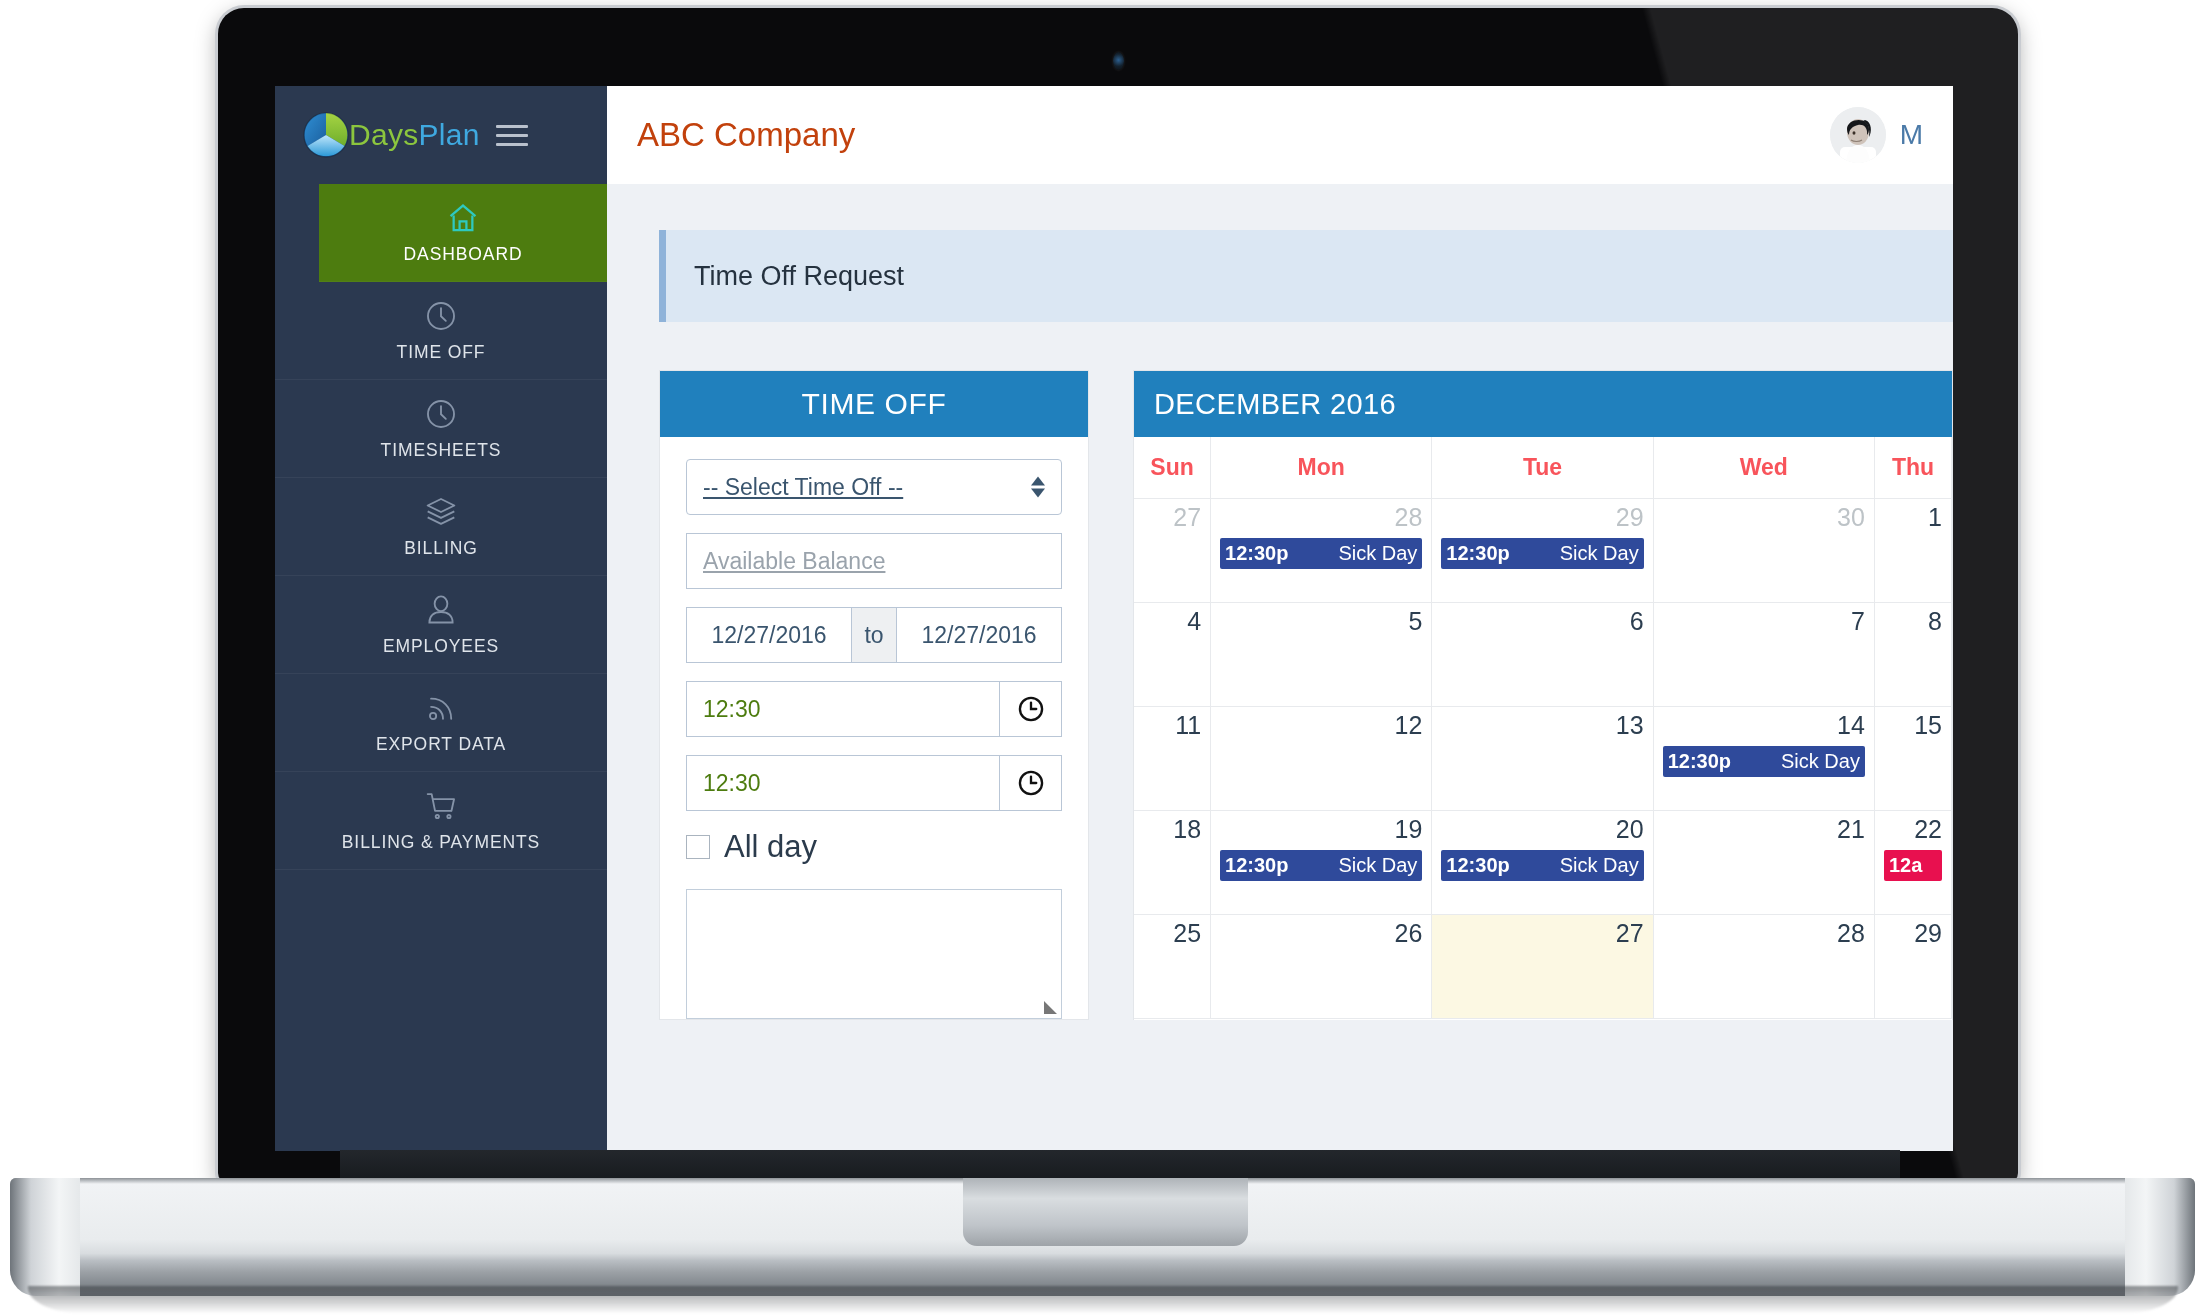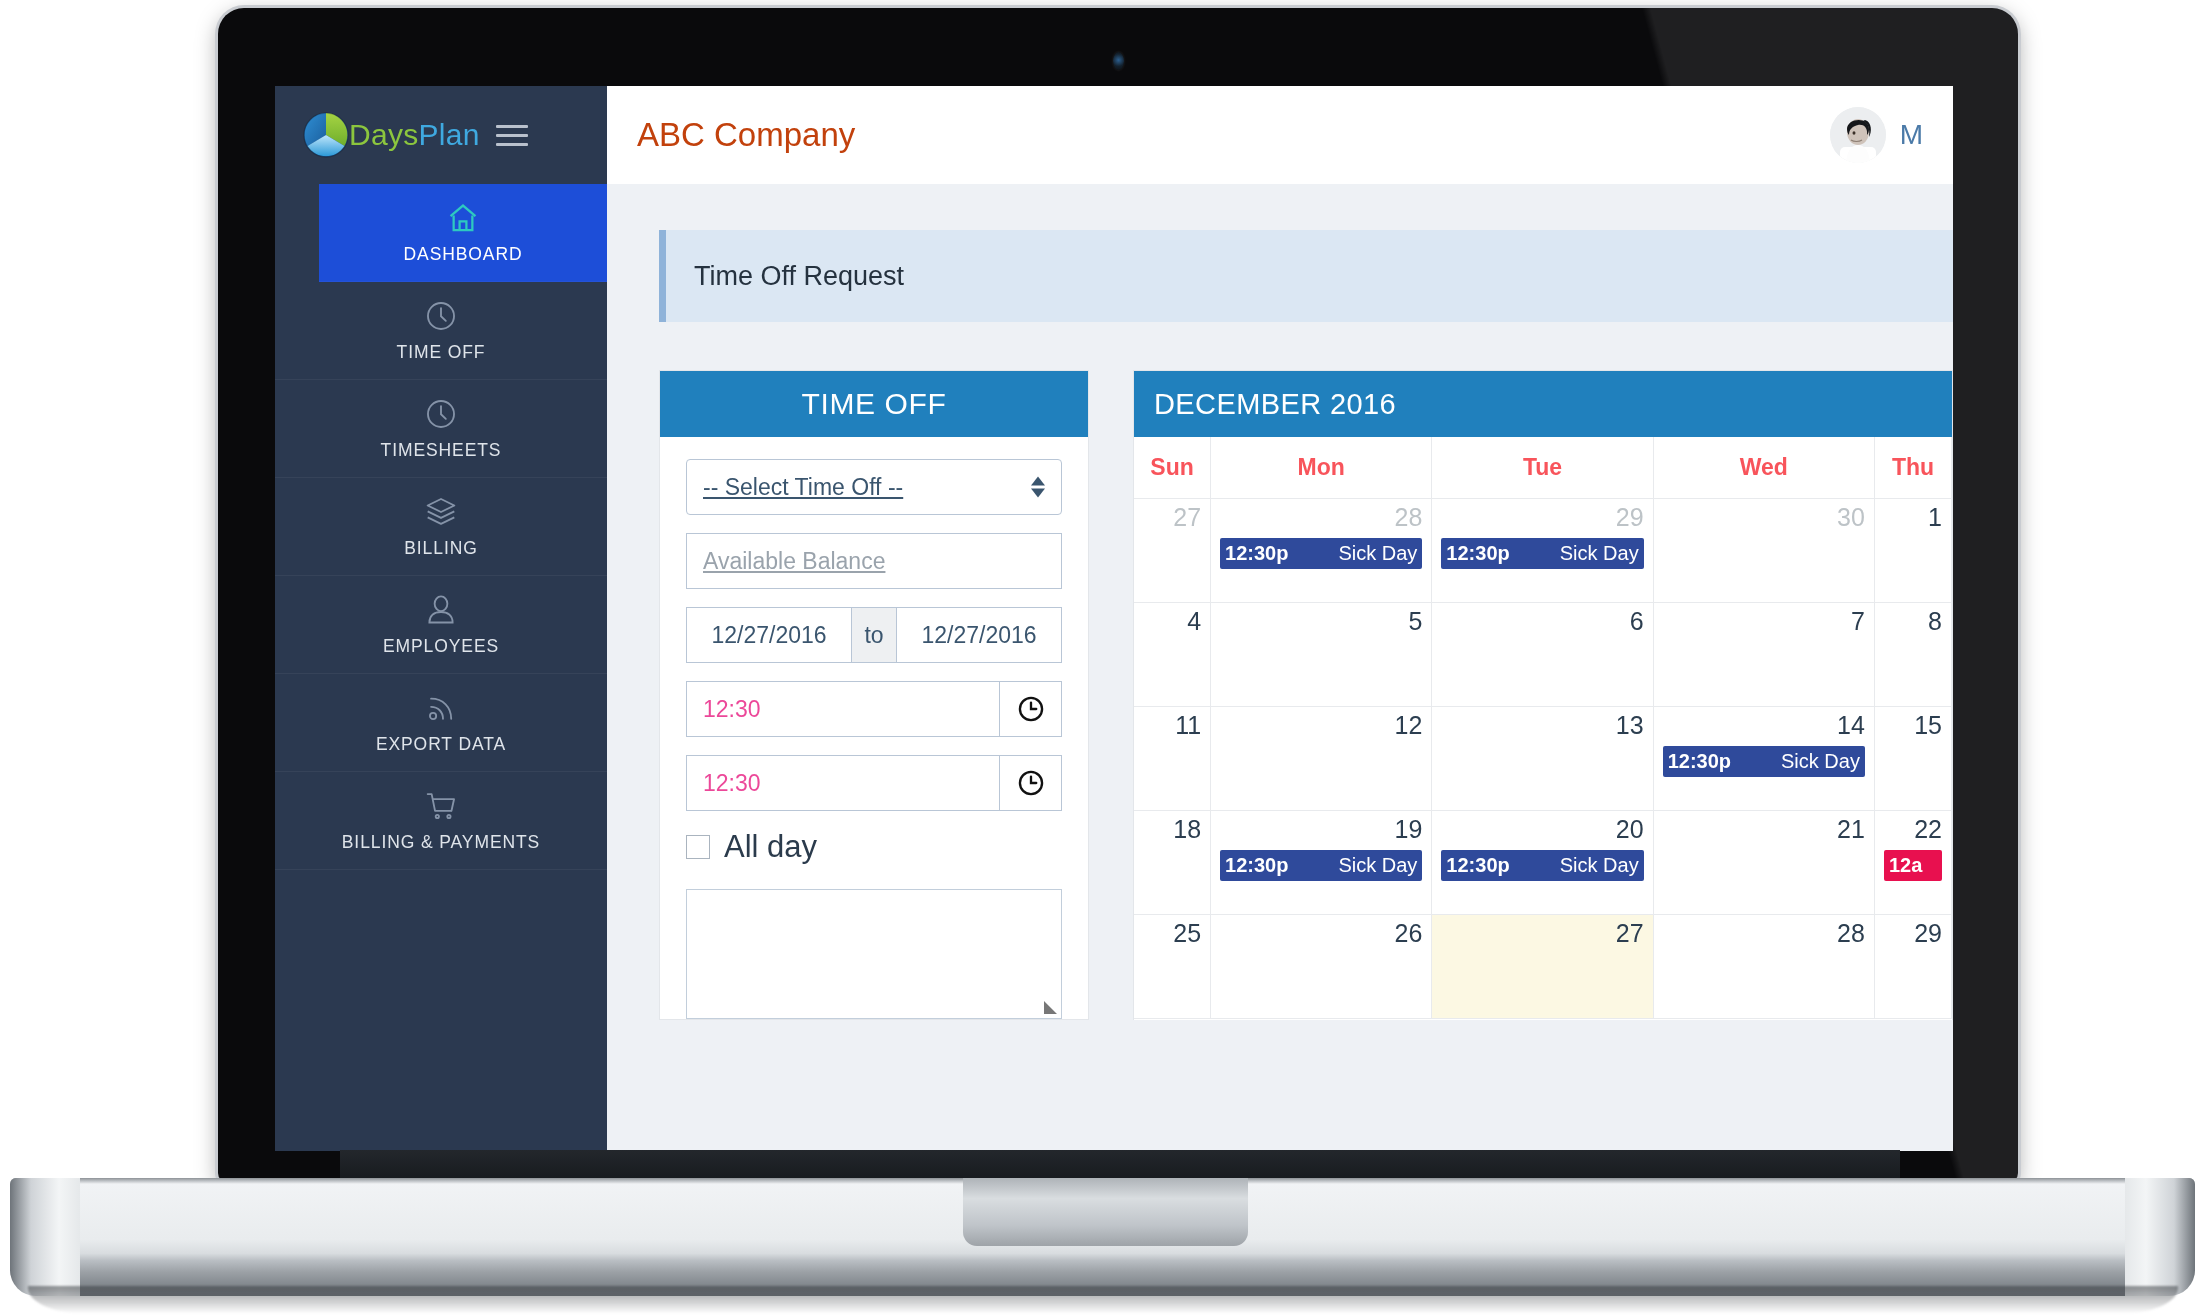--- a/index.html
+++ b/index.html
@@ -99,21 +99,21 @@
   .brand-plan { color:#3fa9e0; }
   .hamburger { margin-left: 16px; display:flex; flex-direction:column; gap:6px; cursor:pointer; }
   .hamburger i { display:block; width: 32px; height: 3px; background:#b9c1cd; border-radius:1px; }
 
   .nav-item {
     height: 98px;
     border-bottom: 1px solid rgba(255,255,255,.055);
     display:flex; flex-direction:column; align-items:center; justify-content:center; gap:9px;
     cursor:pointer; background:#2b3950;
   }
-  .nav-item.active { background:#1d4ed8; border-bottom-color: rgba(255,255,255,.03); margin-left: 44px; }
+  .nav-item.active { background:#4d7c0f; border-bottom-color: rgba(255,255,255,.03); margin-left: 44px; }
   .nav-item .ico { height: 34px; display:flex; align-items:center; justify-content:center; }
   .nav-item .ico svg { display:block; }
   .nav-item .lbl {
     font-size: 17.5px; color:#dfe4ea; letter-spacing:.9px; font-weight:400;
   }
   .nav-item.active .lbl { color:#ffffff; }
 
   
   .main { flex:1; display:flex; flex-direction:column; min-width:0; background:#eef1f5; }
   .topbar {
@@ -167,21 +167,21 @@
   .daterange .dr-in {
     flex:1; display:flex; align-items:center; justify-content:center;
     font-size: 23px; color:#3a556e;
   }
   .daterange .dr-sep {
     flex:0 0 46px; background:#eef0f2; border-left:1px solid #b9c6d6; border-right:1px solid #b9c6d6;
     display:flex; align-items:center; justify-content:center;
     font-size: 23px; color:#3a556e;
   }
   .timefield { display:flex; align-items:stretch; }
-  .timefield .tf-in { flex:1; display:flex; align-items:center; padding-left:16px; font-size:23px; color:#ec4899; }
+  .timefield .tf-in { flex:1; display:flex; align-items:center; padding-left:16px; font-size:23px; color:#4d7c0f; }
   .timefield .tf-btn {
     flex:0 0 62px; border-left:1px solid #b9c6d6;
     display:flex; align-items:center; justify-content:center; cursor:pointer; background:#fff;
   }
 
   .checkrow { display:flex; align-items:center; gap:14px; margin: 6px 0 24px 0; }
   .checkbox { width: 24px; height: 24px; border:1px solid #aab4bf; background:#fff; cursor:pointer; }
   .checkrow .lbl { font-size: 31px; color:#2b3b4c; }
 
   .notes {

